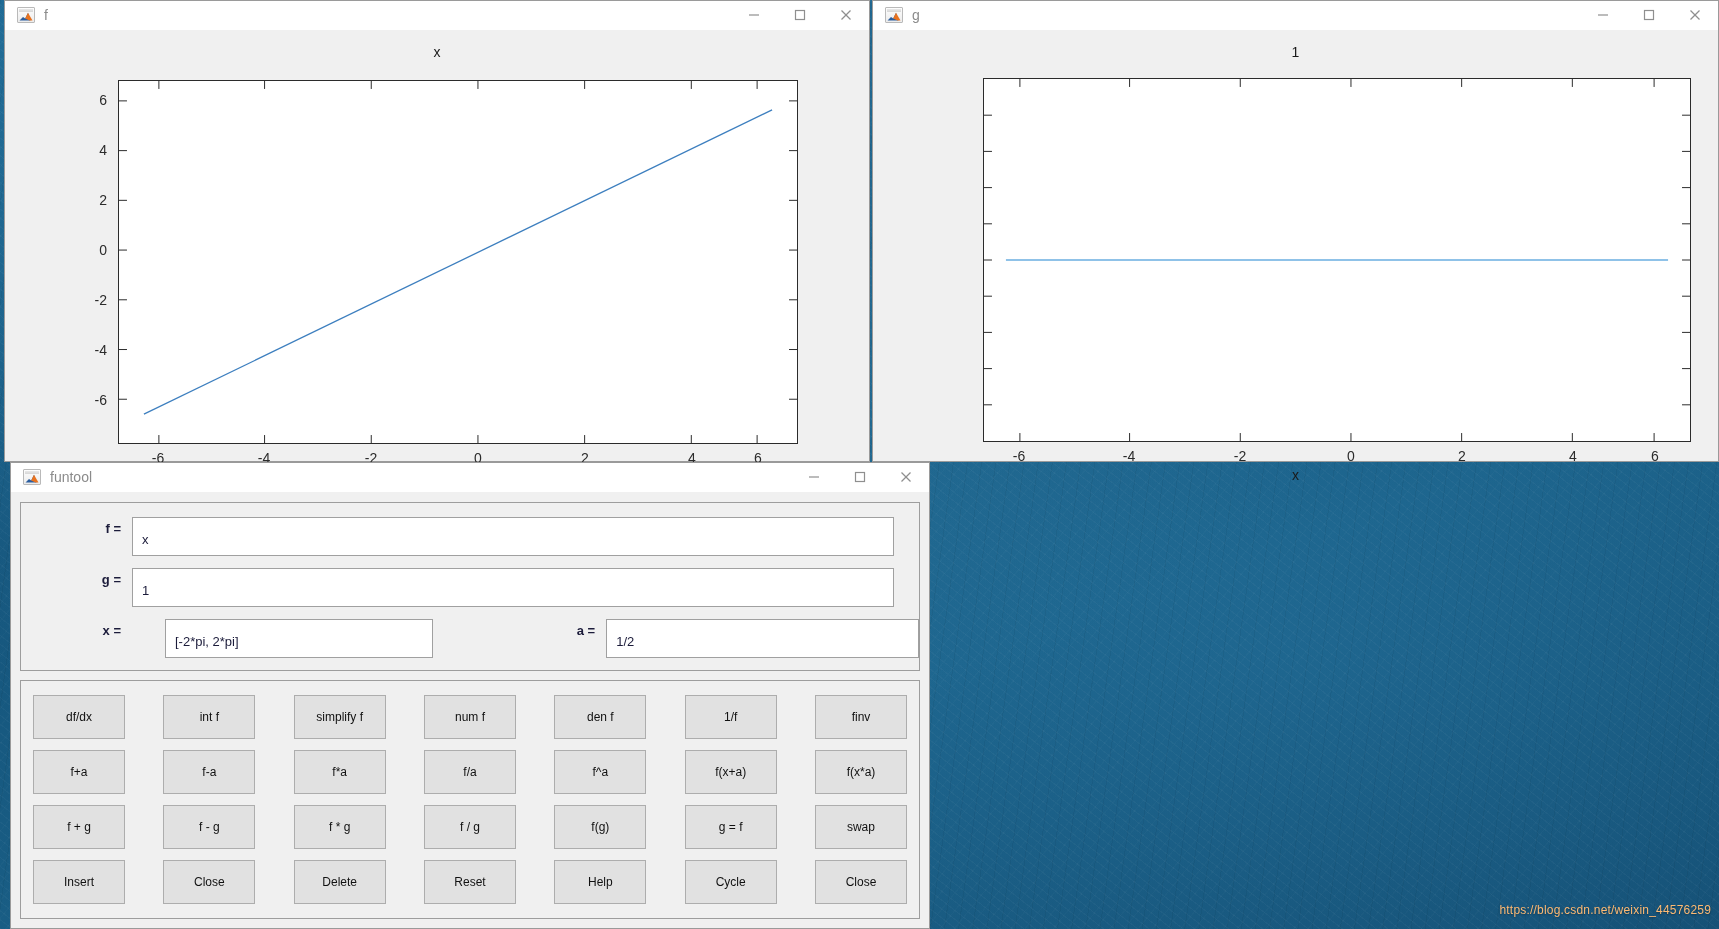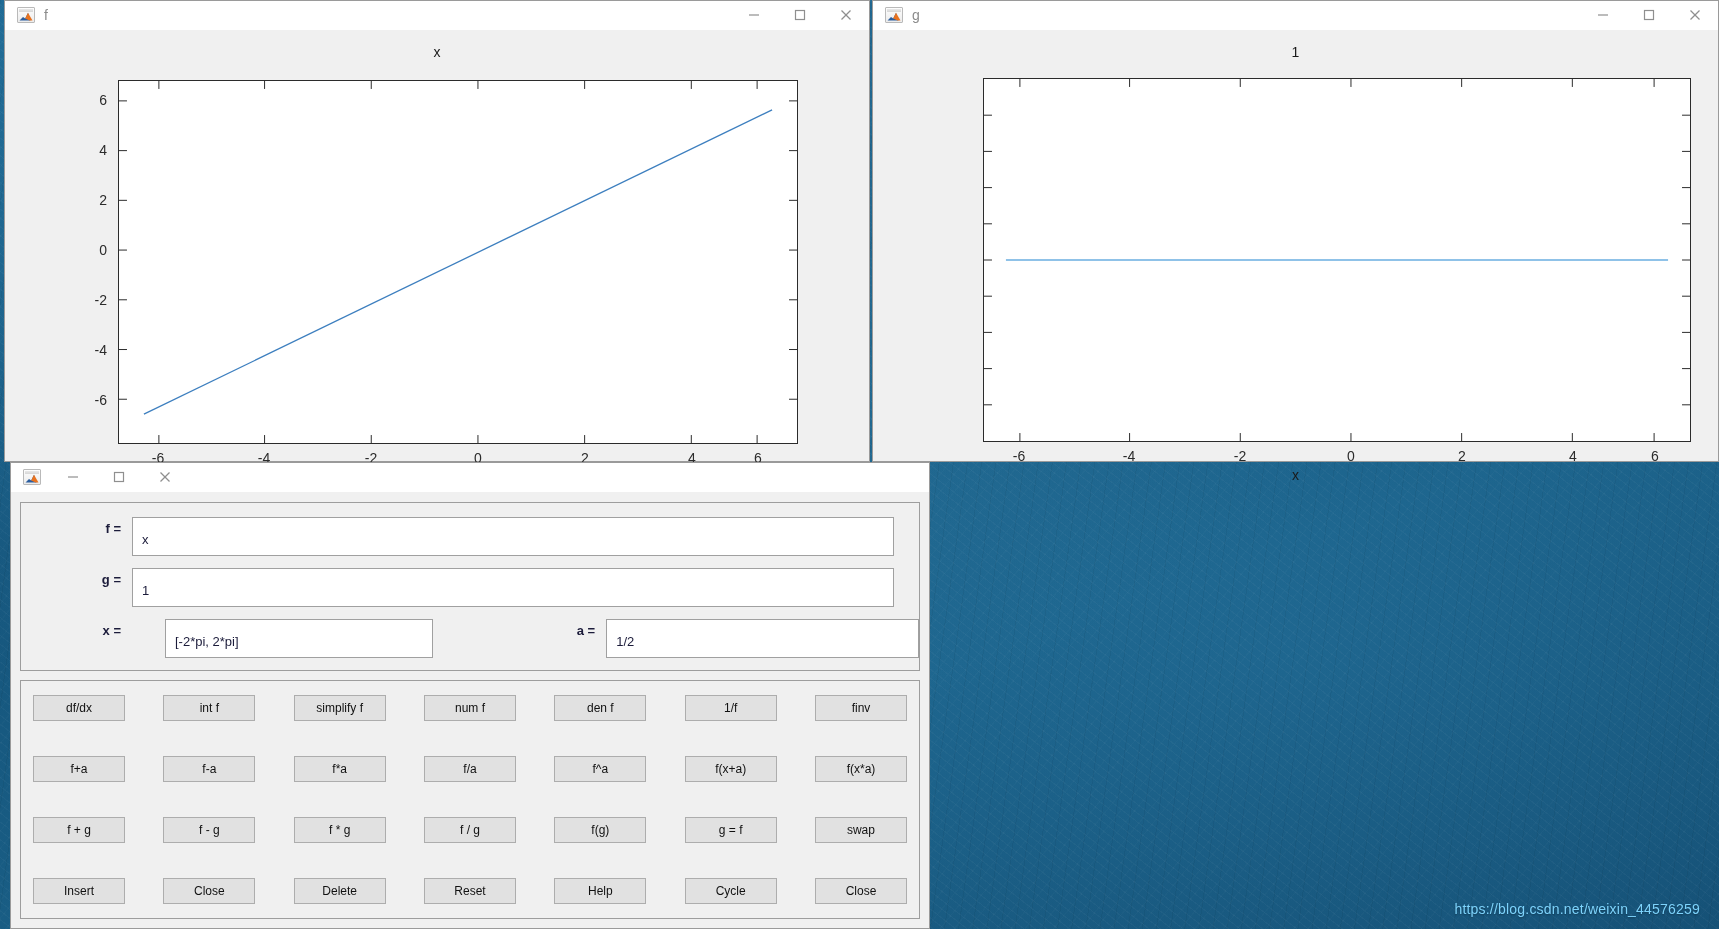--- a/index.html
+++ b/index.html
@@ -28,24 +28,24 @@
     inset: 0;
     background-image:
       repeating-linear-gradient(38deg, rgba(255,255,255,0.035) 0px, rgba(255,255,255,0.035) 1px, rgba(0,0,0,0) 1px, rgba(0,0,0,0) 7px),
       repeating-linear-gradient(-51deg, rgba(255,255,255,0.025) 0px, rgba(255,255,255,0.025) 1px, rgba(0,0,0,0) 1px, rgba(0,0,0,0) 11px),
       repeating-linear-gradient(98deg, rgba(0,0,0,0.05) 0px, rgba(0,0,0,0.05) 1px, rgba(0,0,0,0) 1px, rgba(0,0,0,0) 14px);
     opacity: .9;
   }
 
   #watermark {
     position: absolute;
-    right: 19px;
+    right: 8px;
     bottom: 12px;
-    color: #7dd3fc;
-    font-size: 14px;
+    color: #fdba74;
+    font-size: 12px;
     letter-spacing: .2px;
     text-shadow: 0 1px 2px rgba(0,0,0,0.35);
     z-index: 60;
   }
 
   
   .window {
     position: absolute;
     background: #ffffff;
     border: 1px solid #9a9a9a;
@@ -191,21 +191,21 @@
     display: flex;
     flex-direction: column;
     justify-content: space-between;
   }
   .btn-row {
     display: flex;
     justify-content: space-between;
   }
   .fbtn {
     width: 92px;
-    height: 26px;
+    height: 44px;
     background: #e1e1e1;
     border: 1px solid #adadad;
     font-size: 12px;
     color: #111111;
     display: flex;
     align-items: center;
     justify-content: center;
     font-family: "Liberation Sans", sans-serif;
     cursor: default;
   }
@@ -397,20 +397,21 @@
 </div>
 
 <div class="window" id="win-funtool" style="left:10px; top:462px; width:920px; height:467px; z-index:30;">
   <div class="titlebar">
     <span class="title-icon">
       <svg width="14" height="10" viewBox="0 0 14 10">
         <path d="M0.5 8.5 L4 5 L6.2 6.6 L9 0.8 L11.5 8.5 Z" fill="#2a5d9e"></path>
         <path d="M6.2 6.6 L9 0.8 L13.5 8.6 L10.5 8.6 Z" fill="#e8721f"></path>
       </svg>
     </span>
+    <span class="title-text">funtool</span>
     <div class="winbtns">
       <div class="winbtn">
         <svg width="12" height="12">
             <line x1="1" y1="6" x2="11" y2="6" stroke="#8f8f8f" stroke-width="1.2"></line>
           </svg>
       </div>
       <div class="winbtn">
         <svg width="12" height="12">
             <rect x="1.5" y="1.5" width="9" height="9" fill="none" stroke="#8f8f8f" stroke-width="1.2"></rect>
           </svg>

